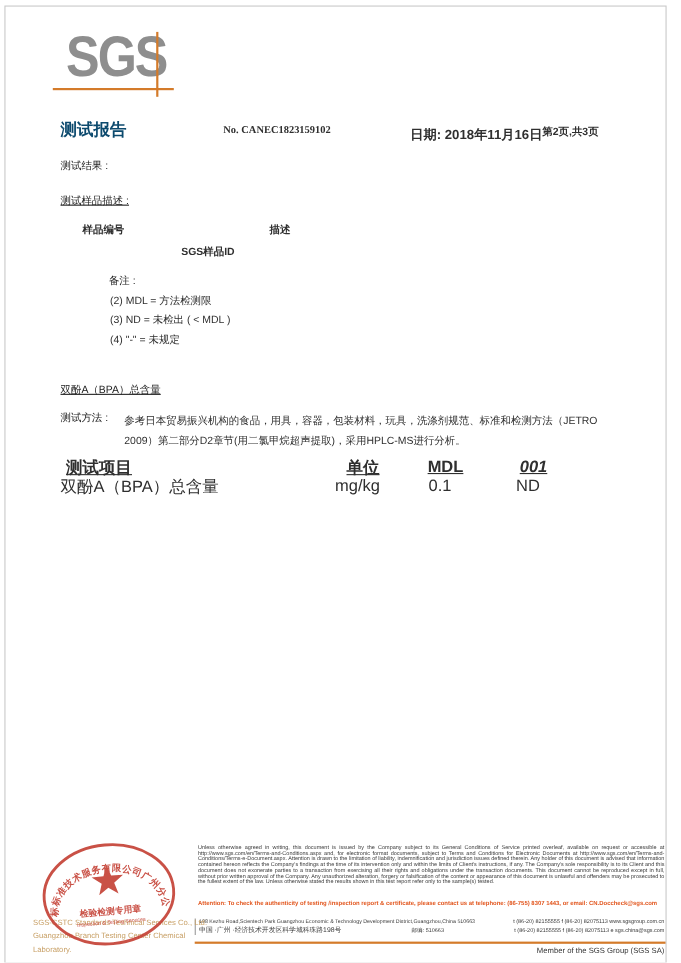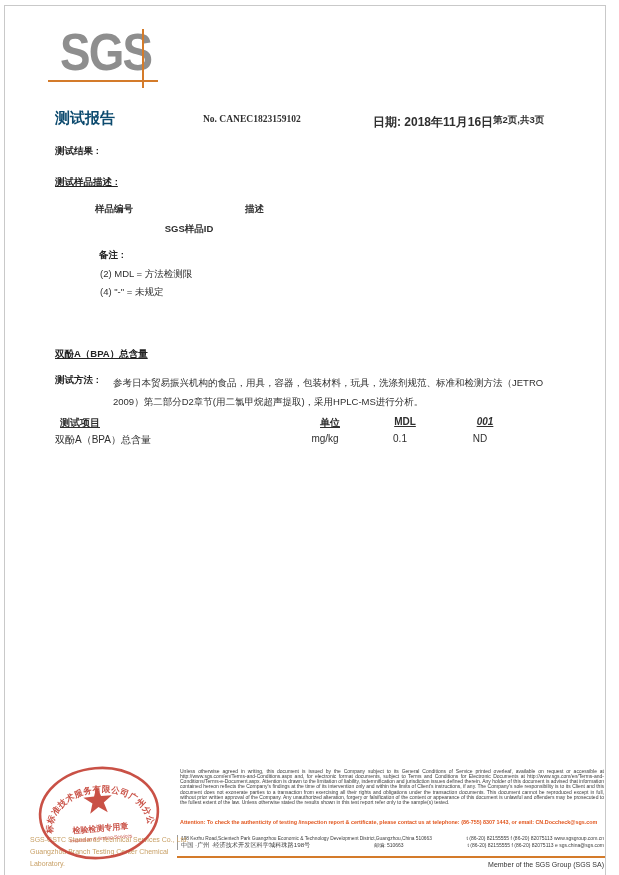--- a/index.html
+++ b/index.html
@@ -19,36 +19,36 @@
     color:#8e8e8e;letter-spacing:-2px;transform:scale(.88,1);transform-origin:left top;
   }
   .logo-hline{left:48px;top:80px;width:110px;height:2px;background:#d47b2a;}
   .logo-vline{left:142px;top:29px;width:2px;height:59px;background:#d47b2a;}
   
   .report-title{left:55px;top:109px;font-size:15px;font-weight:bold;color:#0c4a6e;}
   .report-no{left:203px;top:114px;font-size:9.5px;font-weight:bold;font-family:Liberation Serif, serif;}
   .report-date{left:373px;top:114px;font-size:12px;font-weight:bold;}
   .page-info{left:493px;top:114px;font-size:9.5px;font-weight:bold;}
   
-  .lbl{font-size:9.5px;font-weight:bold;color:#222;}
+  .lbl{font-size:9.5px;font-weight:normal;color:#222;}
   .results-label{left:55px;top:145px;}
   .sample-heading{left:55px;top:176px;text-decoration:underline;}
   .sample-table{left:55px;top:203px;font-size:9.5px;}
   .srow{display:flex;height:17px;align-items:flex-start;}
   .shead span{font-weight:bold;}
-  .sc1{width:78px;text-align:right;}
+  .sc1{width:78px;text-align:center;}
   .sc2{width:104px;text-align:center;margin-left:4px;margin-top:20px;}
   .sc3{margin-left:4px;text-align:left;}
   .notes-label{left:55px;top:249px;margin-left:44px;}
   .notes{left:100px;top:265px;font-size:9.5px;line-height:18px;}
   .bpa-heading{left:55px;top:348px;text-decoration:underline;}
   .method-label{left:55px;top:374px;}
   .method-text{left:113px;top:374px;width:448px;font-size:9.5px;line-height:18.5px;}
   
-  .result-table{left:55px;top:416px;font-size:10px;}
+  .result-table{left:55px;top:416px;font-size:15px;}
   .rrow{display:flex;height:17px;}
   .rc1{width:240px;text-align:left;}
   .rc2{width:60px;text-align:center;}
   .rc3{width:90px;text-align:center;}
   .rc4{width:70px;text-align:center;}
   .rhead .rc1{padding-left:5px;}
   .rhead span{font-weight:bold;}
   .u{text-decoration:underline;}
   .it{font-style:italic;}
   
@@ -95,20 +95,21 @@
   <div class="srow shead">
     <span class="sc1">样品编号</span>
     <span class="sc2">SGS样品ID</span>
     <span class="sc3">描述</span>
   </div>
 </div>
 
 <div class="abs lbl notes-label">备注 :</div>
 <div class="abs notes">
   <div>(2) MDL = 方法检测限</div>
+  <div>(3) ND = 未检出 ( &lt; MDL )</div>
   <div>(4) "-" = 未规定</div>
 </div>
 
 <div class="abs lbl bpa-heading">双酚A（BPA）总含量</div>
 <div class="abs lbl method-label">测试方法 :</div>
 <div class="abs method-text">参考日本贸易振兴机构的食品，用具，容器，包装材料，玩具，洗涤剂规范、标准和检测方法（JETRO 2009）第二部分D2章节(用二氯甲烷超声提取)，采用HPLC-MS进行分析。</div>
 
 <div class="abs result-table">
   <div class="rrow rhead">
     <span class="rc1"><span class="u">测试项目</span></span>

